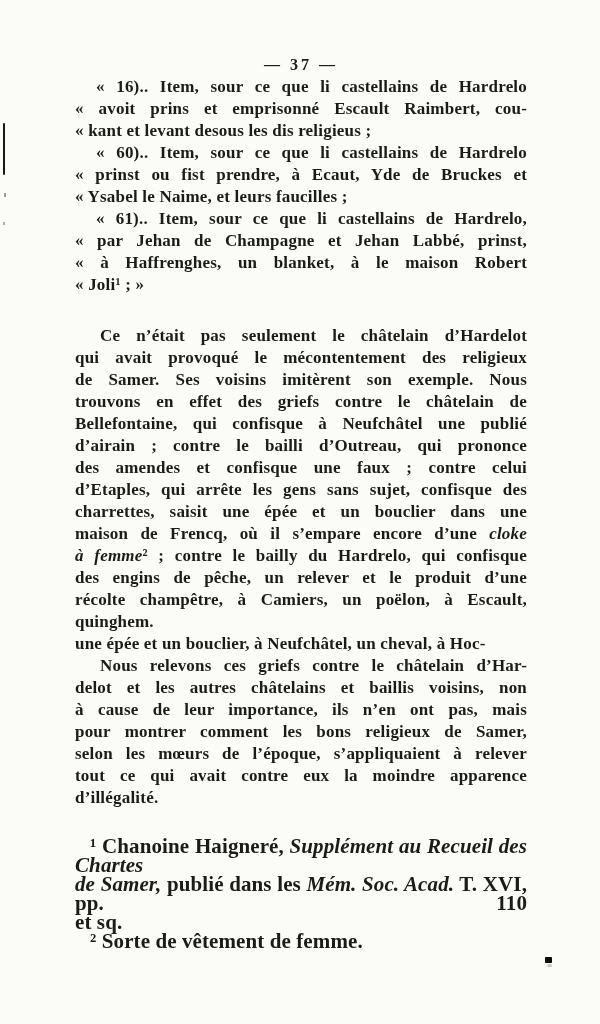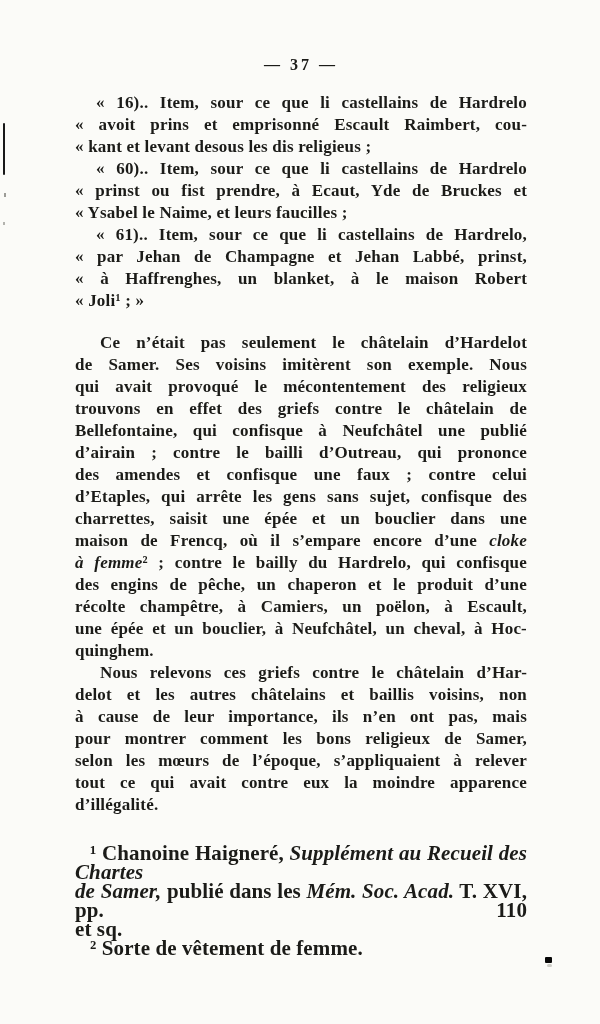--- a/index.html
+++ b/index.html
@@ -19,39 +19,39 @@
     position: absolute;
     inset: 0;
     padding: 56px 73px 0 75px;
     box-sizing: border-box;
   }
   .header {
     text-align: center;
     font-weight: 700;
     font-size: 16px;
     letter-spacing: 3px;
-    margin-bottom: 18px;
+    margin-bottom: 2px;
   }
   .line {
     font-size: 17px;
     line-height: 22px;
     font-weight: 700;
     letter-spacing: 0.2px;
     text-align: justify;
     text-align-last: justify;
     white-space: normal;
   }
   .quote-item .line:last-child,
   .paragraph .line:last-child,
   .footnote .line:last-child {
     text-align-last: left;
   }
   .quote-item .line:first-child { text-indent: 21px; }
   .paragraph  .line:first-child { text-indent: 25px; }
-  .body-section { margin-top: 20px; }
+  .body-section { margin-top: 29px; }
   .footnotes-section { margin-top: 28px; }
   .footnote .line {
     font-size: 21px;
     line-height: 19px;
     letter-spacing: 0.1px;
   }
   .footnote .line:first-child { text-indent: 15px; }
   em { font-style: italic; }
 
   
@@ -84,34 +84,34 @@
         <div class="line"><span>« 61).. Item, sour ce que li castellains de Hardrelo,</span></div>
         <div class="line"><span>« par Jehan de Champagne et Jehan Labbé, prinst,</span></div>
         <div class="line"><span>« à Haffrenghes, un blanket, à le maison Robert</span></div>
         <div class="line"><span>« Joli¹ ; »</span></div>
       </div>
   </section>
 
   <section class="body-section">
     <div class="paragraph">
         <div class="line"><span>Ce n’était pas seulement le châtelain d’Hardelot</span></div>
+        <div class="line"><span>qui avait provoqué le mécontentement des religieux</span></div>
         <div class="line"><span>de Samer. Ses voisins imitèrent son exemple. Nous</span></div>
-        <div class="line"><span>qui avait provoqué le mécontentement des religieux</span></div>
         <div class="line"><span>trouvons en effet des griefs contre le châtelain de</span></div>
         <div class="line"><span>Bellefontaine, qui confisque à Neufchâtel une publié</span></div>
         <div class="line"><span>d’airain ; contre le bailli d’Outreau, qui prononce</span></div>
         <div class="line"><span>des amendes et confisque une faux ; contre celui</span></div>
         <div class="line"><span>d’Etaples, qui arrête les gens sans sujet, confisque des</span></div>
         <div class="line"><span>charrettes, saisit une épée et un bouclier dans une</span></div>
         <div class="line"><span>maison de Frencq, où il s’empare encore d’une </span><em>cloke</em></div>
         <div class="line"><em>à femme</em><span>² ; contre le bailly du Hardrelo, qui confisque</span></div>
-        <div class="line"><span>des engins de pêche, un chaperon et le produit d’une</span></div>
+        <div class="line"><span>des engins de pêche, un relever et le produit d’une</span></div>
         <div class="line"><span>récolte champêtre, à Camiers, un poëlon, à Escault,</span></div>
+        <div class="line"><span>quinghem.</span></div>
         <div class="line"><span>une épée et un bouclier, à Neufchâtel, un cheval, à Hoc-</span></div>
-        <div class="line"><span>quinghem.</span></div>
       </div>
     <div class="paragraph">
         <div class="line"><span>Nous relevons ces griefs contre le châtelain d’Har-</span></div>
         <div class="line"><span>delot et les autres châtelains et baillis voisins, non</span></div>
         <div class="line"><span>à cause de leur importance, ils n’en ont pas, mais</span></div>
         <div class="line"><span>pour montrer comment les bons religieux de Samer,</span></div>
         <div class="line"><span>selon les mœurs de l’époque, s’appliquaient à relever</span></div>
         <div class="line"><span>tout ce qui avait contre eux la moindre apparence</span></div>
         <div class="line"><span>d’illégalité.</span></div>
       </div>

